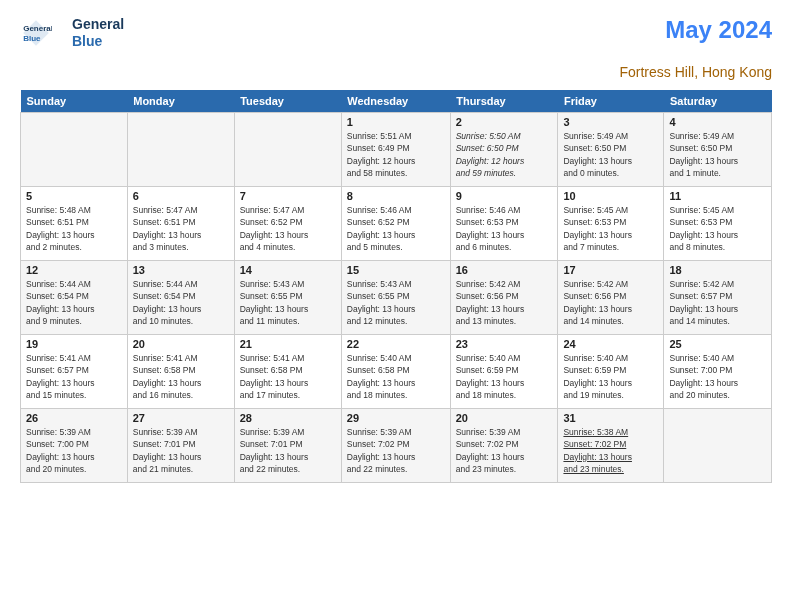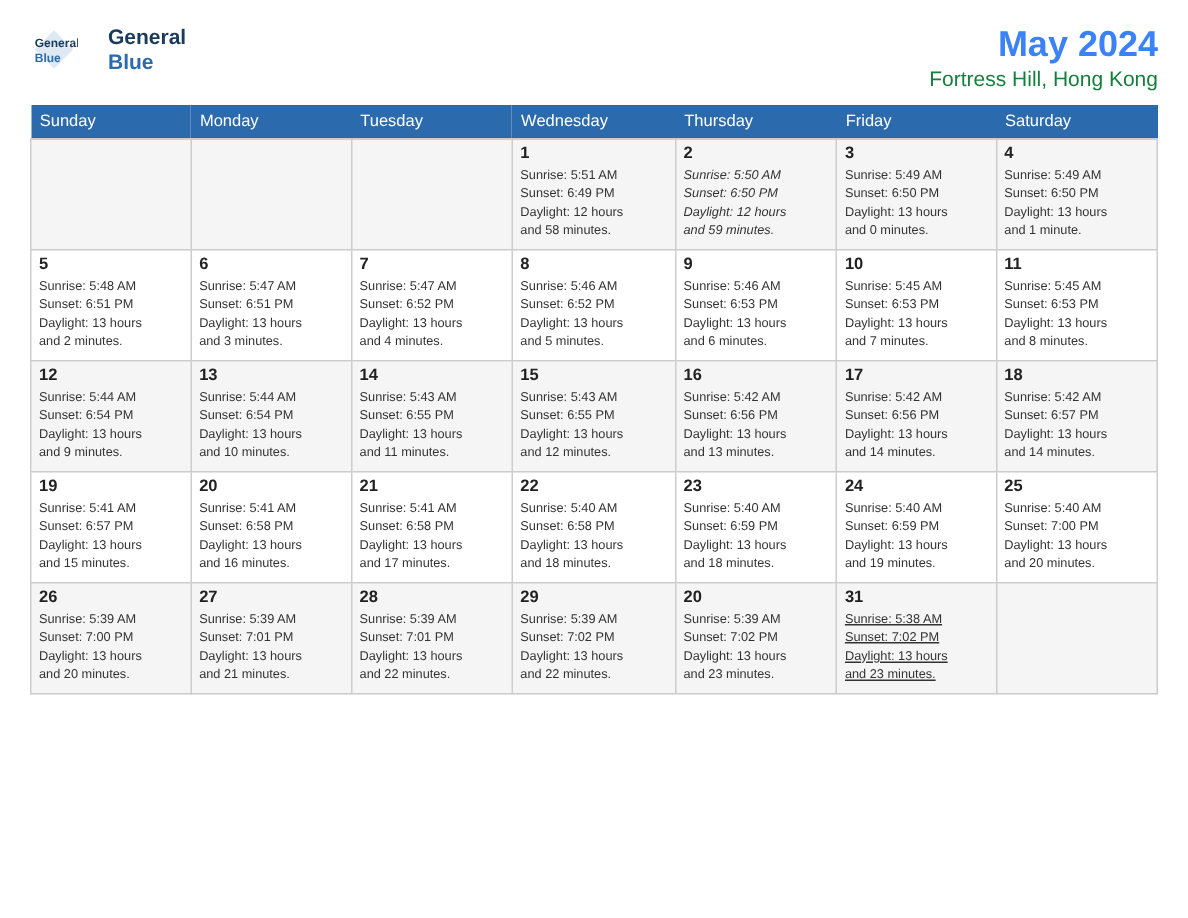--- a/index.html
+++ b/index.html
@@ -38,34 +38,35 @@
     .title-block {
       text-align: right;
     }
     .main-title {
       font-size: 24px;
       font-weight: bold;
       color: #3b82f6;
     }
     .subtitle {
       font-size: 14px;
-      color: #15803d;
+      color: #a16207;
+      margin-top: 20px;
     }
     .calendar-table {
       width: 100%;
       border-collapse: collapse;
       font-size: 9.5px;
     }
     .calendar-table th {
       background-color: #2a6aad;
       color: #fff;
       text-align: left;
       padding: 5px 6px;
       font-size: 11px;
-      font-weight: normal;
+      font-weight: bold;
     }
     .calendar-table td {
       border: 1px solid #ccc;
       vertical-align: top;
       padding: 3px 5px;
       width: 113px;
       min-height: 70px;
       height: 74px;
     }
     .calendar-table tr:nth-child(odd) td {

